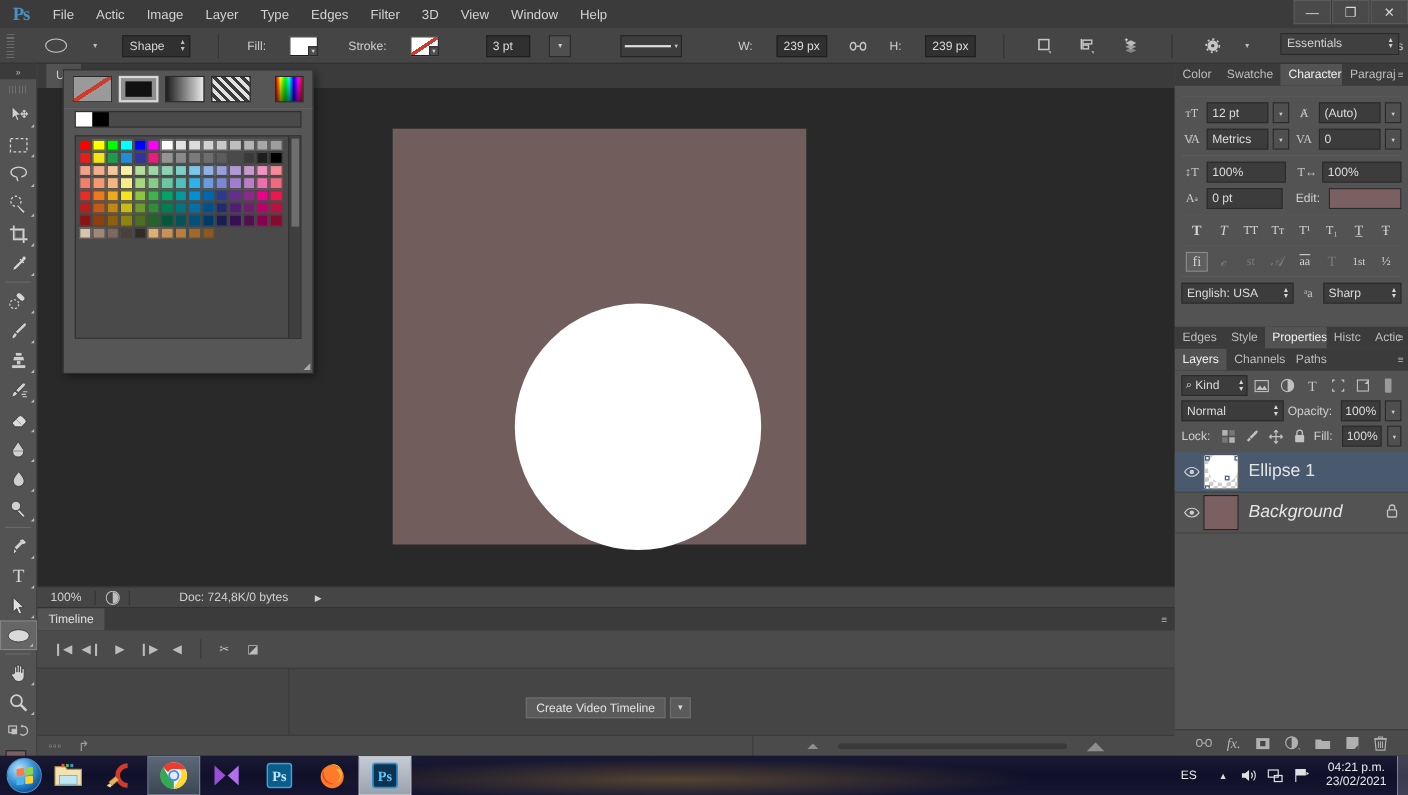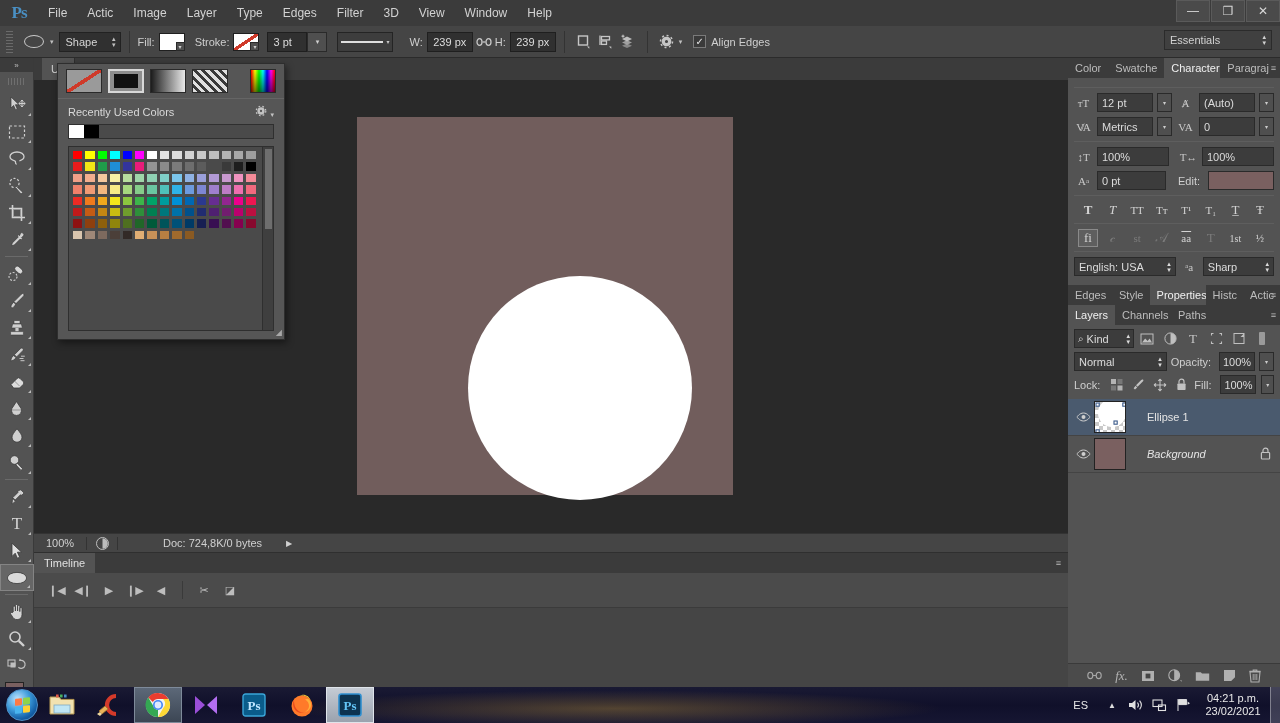--- a/index.html
+++ b/index.html
@@ -31,21 +31,21 @@
   .win-btn {
     width:34px; height:22px; background:#4a4a4a; margin-left:1px;
     display:flex; align-items:center; justify-content:center;
     color:#d8d8d8; font-size:12px; border:1px solid #5a5a5a;
   }
 
   
   .optionsbar {
     position:absolute; left:0; top:26px; width:1280px; height:32px;
     background:#454545; border-bottom:1px solid #2b2b2b;
-    display:flex; align-items:center; padding-left:6px;
+    display:flex; align-items:center; padding-left:6px;justify-content:space-between;
   }
   .grip { width:7px; height:22px; background:
     repeating-linear-gradient(to bottom, #6a6a6a 0 1px, transparent 1px 3px);
     margin-right:6px; }
   .tool-preview {
     width:30px; height:22px; display:flex; align-items:center; justify-content:center;
   }
   .ellipse-glyph { width:20px;height:13px;border:1.5px solid #c9c9c9;border-radius:50%; }
   .tiny-arrow { font-size:7px; color:#c0c0c0; margin:0 5px 0 1px; }
   .vsep { width:1px; height:22px; background:#333; margin:0 8px; }
@@ -238,21 +238,21 @@
   .thumb { width:32px;height:32px; border:1px solid #222; background:#fff; position:relative;
     overflow:hidden; }
   .thumb.bg { background:#7a6060; }
   .thumb .mini-circle { position:absolute; left:3px; top:-3px; width:28px;height:28px;
     background:#fff; border-radius:50%; }
   .thumb .checker { position:absolute; inset:0;
     background-image:
       linear-gradient(45deg,#c9c9c9 25%,transparent 25%,transparent 75%,#c9c9c9 75%),
       linear-gradient(45deg,#c9c9c9 25%,transparent 25%,transparent 75%,#c9c9c9 75%);
     background-size:8px 8px; background-position:0 0,4px 4px; background-color:#fff; }
-  .layer-name { margin-left:21px; font-size:11px; color:#e4e4e4; }
+  .layer-name { margin-left:9px; font-size:16px; color:#e4e4e4; }
   .layer-name.italic { font-style:italic; }
   .lock-ico { position:absolute; right:9px; color:#c0c0c0; font-size:11px; }
   .layers-footer {
     position:absolute; left:0; bottom:0; width:212px; height:24px; background:#4b4b4b;
     border-top:1px solid #3a3a3a; display:flex; align-items:center; justify-content:center; gap:13px;
   }
   .lf-ico { color:#b4b4b4; font-size:12px; display:flex;align-items:center; }
 
   
   .colorpop {
@@ -625,20 +625,37 @@
     <div class="tl-toolrow">
       <div class="tl-btn">❙◀</div>
       <div class="tl-btn">◀❙</div>
       <div class="tl-btn">▶</div>
       <div class="tl-btn">❙▶</div>
       <div class="tl-btn">◀</div>
       <div class="tl-sep"></div>
       <div class="tl-btn">✂</div>
       <div class="tl-btn">◪</div>
     </div>
+    <div class="tl-body">
+      <div class="tl-vsplit"></div>
+      <div class="tl-create">
+        <div class="tl-create-btn">Create Video Timeline</div>
+        <div class="tl-create-drop">▼</div>
+      </div>
+      <div class="tl-footer">
+        <span style="letter-spacing:1px;font-size:9px;color:#9d9d9d">▫▫▫</span>
+        <span style="margin-left:14px;color:#9d9d9d;font-size:13px">↱</span>
+        <div class="tl-foot-sep"></div>
+        <div class="tl-zoomslider">
+          <div class="tl-mtri"></div>
+          <div class="tl-zs-bar"></div>
+          <div class="tl-mtri big"></div>
+        </div>
+      </div>
+    </div>
   </div>
 
   <div class="rightcol">
 
     <div class="panel-tabbar">
       <div class="ptab">Color</div>
       <div class="ptab">Swatche</div>
       <div class="ptab active">Character</div>
       <div class="ptab">Paragraj</div>
       <div class="pmenu">≡</div>
@@ -691,21 +708,21 @@
         <div class="style-btn boxed">fi</div>
         <div class="style-btn dim">𝒸</div>
         <div class="style-btn dim" style="font-size:11px">st</div>
         <div class="style-btn dim">𝒜</div>
         <div class="style-btn" style="font-size:11px;text-decoration:overline">aa</div>
         <div class="style-btn dim">T</div>
         <div class="style-btn" style="font-size:10px">1st</div>
         <div class="style-btn" style="font-size:11px">½</div>
       </div>
       <div class="hr"></div>
-      <div class="row" style="margin-bottom:2px">
+      <div class="row" style="margin-bottom:14px">
         <div class="fld" style="flex:1.5">
           <span>English: USA</span>
           <span class="stepper" style="margin-left:auto;font-size:7px;line-height:6px;display:flex;flex-direction:column">▴<br>▾</span>
         </div>
         <div class="glyph">ᵃa</div>
         <div class="fld" style="flex:1">
           <span>Sharp</span>
           <span class="stepper" style="margin-left:auto;font-size:7px;line-height:6px;display:flex;flex-direction:column">▴<br>▾</span>
         </div>
       </div>
@@ -896,30 +913,20 @@
     <div class="cp-top">
       <div class="cp-sq cp-none"></div>
       <div class="cp-sq cp-solid sel">
           <i></i>
         </div>
       <div class="cp-sq cp-grad"></div>
       <div class="cp-sq cp-pat"></div>
       <div class="cp-rgb"></div>
     </div>
     <div class="cp-divider"></div>
-    <div class="cp-title">
-      <span>Recently Used Colors</span>
-      <span class="cp-gear">
-        <svg width="12" height="12" viewBox="0 0 12 12">
-            <circle cx="6" cy="6" r="2.4" fill="none" stroke="#c3c3c3" stroke-width="2.5"></circle>
-        <circle cx="6" cy="6" r="4.8" fill="none" stroke="#c3c3c3" stroke-width="1.2" stroke-dasharray="1.7 2.2"></circle>
-          </svg>
-        <span style="font-size:7px">▾</span>
-      </span>
-    </div>
     <div class="cp-recent">
       <i style="background:#ffffff"></i>
       <i style="background:#000000"></i>
     </div>
     <div class="cp-swatches-wrap">
       <div class="cp-grid" id="cp-grid">
           <i style="background: rgb(255, 0, 0);"></i>
           <i style="background: rgb(255, 255, 0);"></i>
           <i style="background: rgb(0, 255, 0);"></i>
           <i style="background: rgb(0, 255, 255);"></i>

